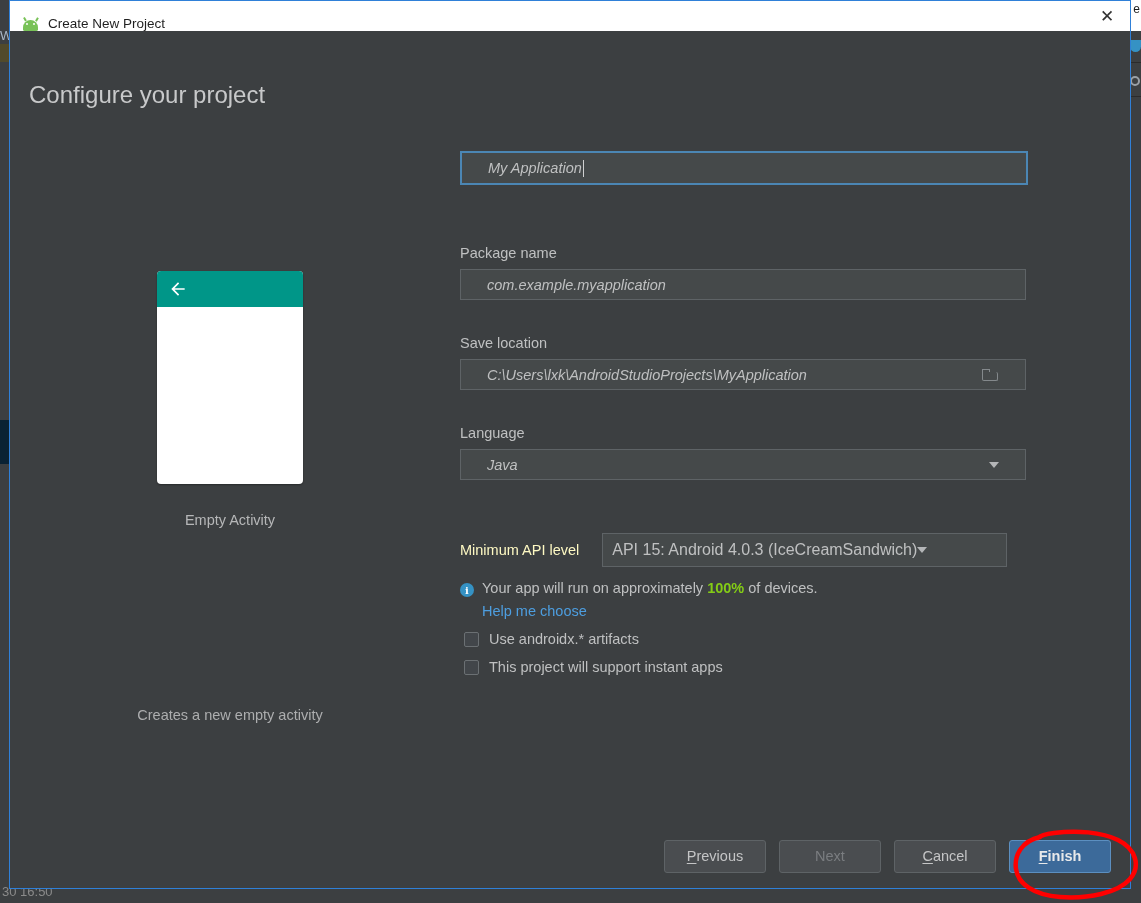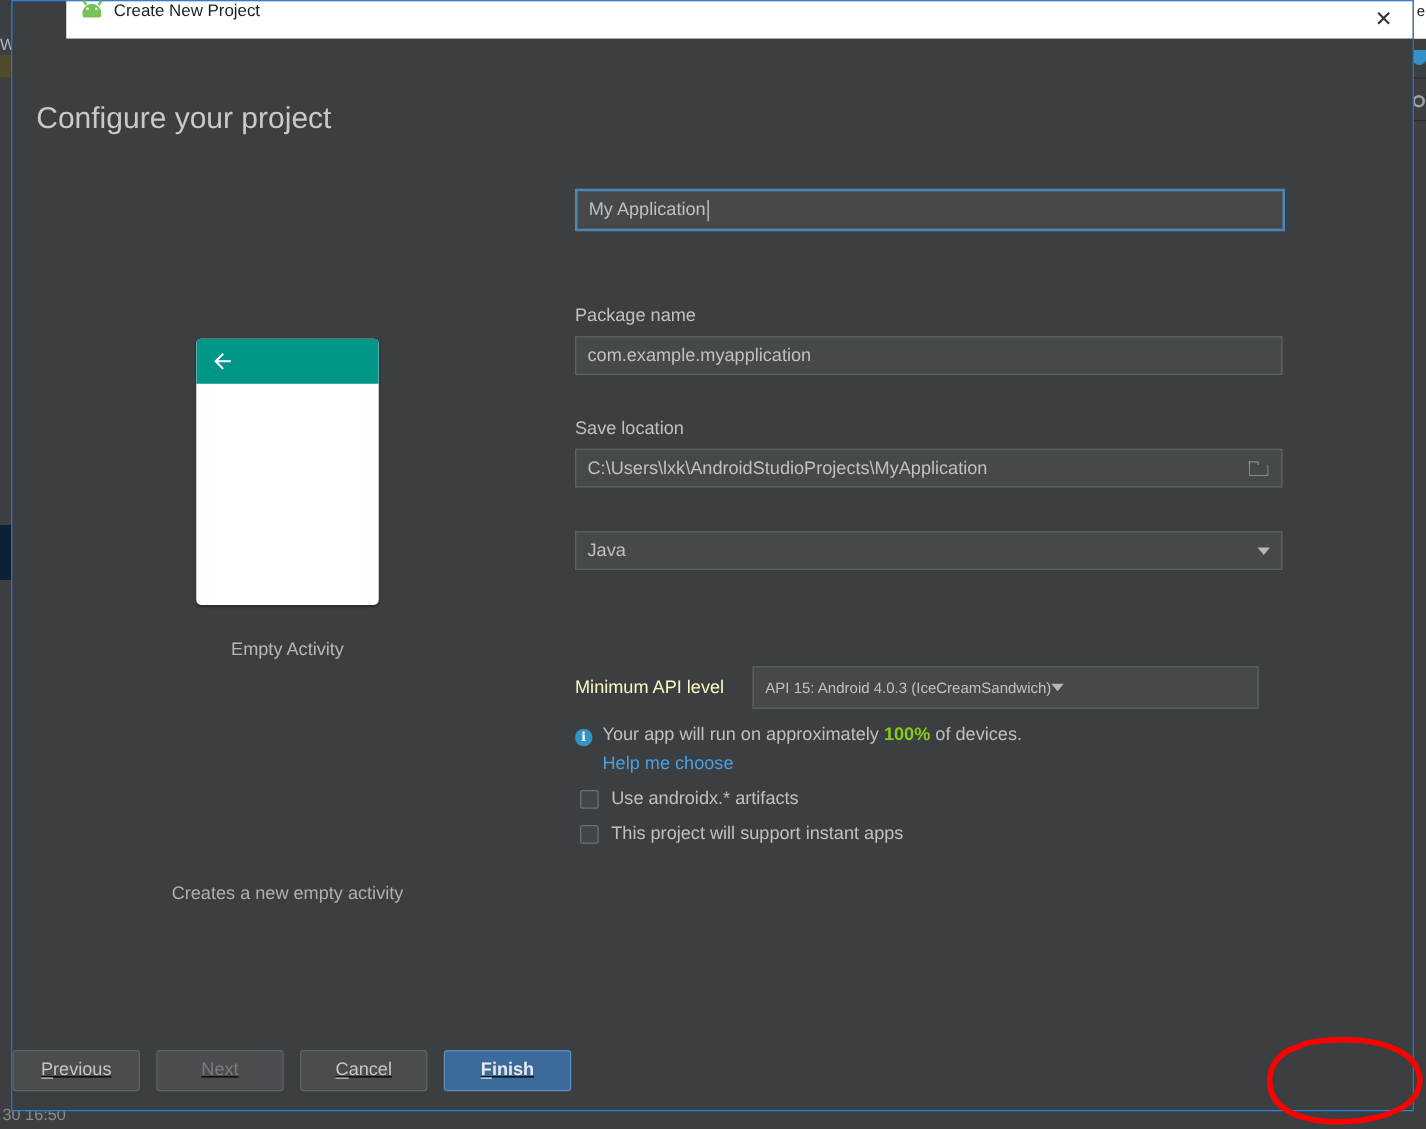--- a/index.html
+++ b/index.html
@@ -68,24 +68,23 @@
     position: absolute;
     left: 9px; top: 0px;
     width: 1122px; height: 889px;
     border: 1px solid #2f80d8;
     background: #3c3f41;
     display: flex; flex-direction: column;
   }
   #titlebar {
     height: 30px; flex: 0 0 30px;
     background: #ffffff;
-    display: flex; align-items: flex-start;
+    display: flex; align-items: flex-end;
     padding: 0 0 0 12px;
     position: relative;
-    margin-left: 43px;
   }
   .android-icon { width: 17px; height: 13px; position: relative; margin-right: 9px; }
   .android-icon .head {
     position: absolute; left: 1px; top: 2px; width: 15px; height: 11px;
     background: #78c257;
     border-radius: 8px 8px 2px 2px;
   }
   .android-icon .ant1, .android-icon .ant2 {
     position: absolute; top: -1px; width: 1.5px; height: 4px;
     background: #78c257; transform-origin: bottom;
@@ -150,22 +149,22 @@
   #form { position: absolute; left: 450px; top: 0; width: 570px; }
   .field-label {
     font-size: 14.5px; color: #bfc0c1;
     margin-bottom: 8px;
   }
   .input-box {
     height: 31px; width: 566px;
     background: #45494a;
     border: 1px solid #5e6366;
     display: flex; align-items: center;
-    padding: 0 9px;
-    font-size: 14.5px; color: #bfc0c1;
+    padding: 0 26px;
+    font-size: 14.5px; color: #bfc0c1; font-style: italic;
   }
   .input-box.focused {
     border: 2px solid #4b86b4;
     background: #45494a;
     width: 568px; height: 34px;
   }
   .caret {
     display: inline-block; width: 1px; height: 17px;
     background: #cfd0d1; margin-left: 1px;
   }
@@ -186,21 +185,21 @@
     border-right: 5px solid transparent;
     border-top: 6px solid #b4b6b8;
   }
   .row-inline { display: flex; align-items: center; }
 
   #api-label { font-size: 14.5px; color: #fef9c3; margin-right: 23px; }
   #api-select {
     height: 31px; width: 405px;
     background: #45494a; border: 1px solid #5e6366;
     display: flex; align-items: center; padding: 16px 9px;
-    font-size: 12px; color: #bfc0c1;
+    font-size: 16px; color: #bfc0c1;
   }
 
   #info-row { display: flex; align-items: flex-start; margin-top: 13px; }
   .info-icon {
     width: 14px; height: 14px; border-radius: 50%;
     background: #3592c4; color: #fff;
     font-size: 10px; font-weight: bold;
     display: flex; align-items: center; justify-content: center;
     margin-right: 8px; margin-top: 3px; flex: 0 0 14px;
     font-family: "DejaVu Serif", serif;
@@ -218,22 +217,22 @@
     width: 15px; height: 15px;
     border: 1px solid #6b7073; background: #42464a;
     border-radius: 2px; margin-right: 10px; flex: 0 0 15px;
   }
   .check-label { font-size: 14.5px; color: #bfc0c1; }
 
   
   #footer {
     position: absolute; left: 0; right: 0; bottom: 0;
     height: 64px;
-    display: flex; align-items: center; 
-    padding-right: 19px; gap: 13px; text-decoration: underline;
+    display: flex; align-items: center; justify-content: flex-end;
+    padding-right: 19px; gap: 13px;
   }
   .btn {
     height: 33px; min-width: 102px;
     background: #4a4d50; border: 1px solid #5e6366; border-radius: 3px;
     color: #c4c5c6; font-size: 14.5px;
     display: flex; align-items: center; justify-content: center;
     cursor: pointer;
     font-family: "Liberation Sans", sans-serif;
   }
   .btn.disabled { color: #7a7d80; cursor: default; }
@@ -321,20 +320,21 @@
         <div class="input-box">
           <span class="grow">C:\Users\lxk\AndroidStudioProjects\MyApplication</span>
           <span class="folder-icon">
             <span class="f2"></span>
               <span class="f1"></span>
           </span>
         </div>
       </div>
 
       <div style="position:absolute; left:0; top:394px;">
+        <div class="field-label">Language</div>
         <div class="input-box">
           <span class="grow">Java</span>
           <span class="caret-down"></span>
         </div>
       </div>
 
       <div style="position:absolute; left:0; top:502px; width:566px;">
         <div class="row-inline">
           <span id="api-label">Minimum API level</span>
           <span id="api-select">

